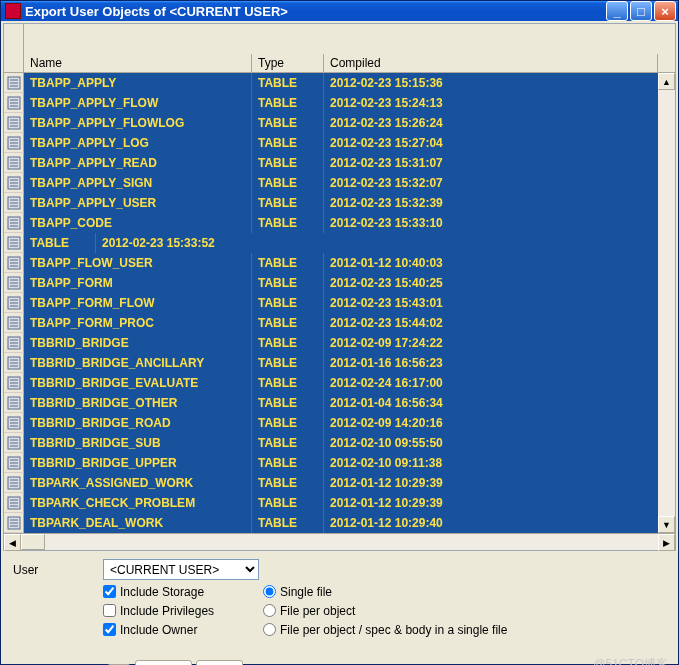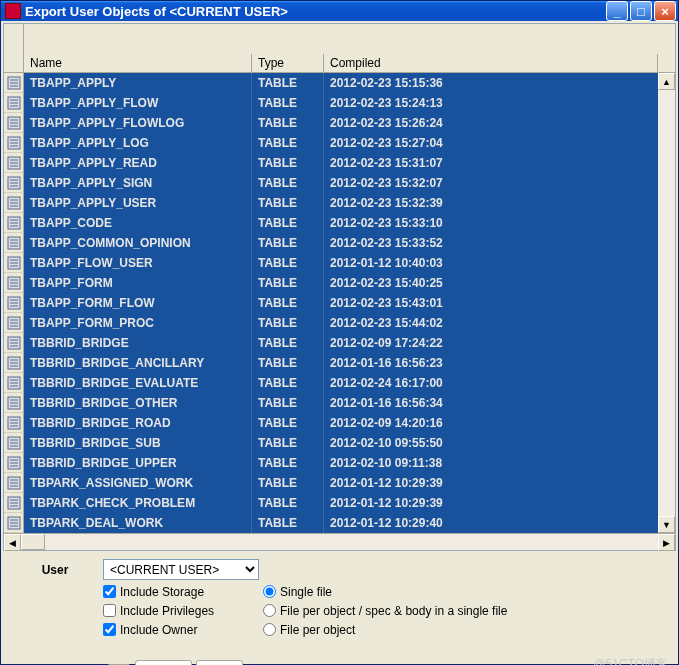--- a/index.html
+++ b/index.html
@@ -88,21 +88,21 @@
 .grid-body {
   flex: 1;
   overflow: hidden;
   position: relative;
 }
 .row {
   display: flex;
   height: 20px;
   align-items: center;
   background: #19529c;
-  color: #e5e5e5;
+  color: #fde047;
   font-weight: bold;
 }
 .row .ind {
   width: 20px; height: 20px;
   background: #ece9d8;
   border-right: 1px solid #aca899;
   border-bottom: 1px solid #d4d0c8;
   display: flex; align-items: center; justify-content: center;
 }
 .row .ind svg { display: block; }
@@ -161,23 +161,22 @@
 .bottom {
   padding: 8px 10px 4px 10px;
 }
 .form-row {
   display: flex;
   align-items: center;
   margin-bottom: 2px;
 }
 .label {
   width: 90px;
-  text-align: center;
+  text-align: left;
   padding-right: 6px;
-  font-weight: bold;
 }
 select.combo {
   width: 156px;
   height: 21px;
   border: 1px solid #7f9db9;
   background: #fff;
   font-family: inherit; font-size: 12px;
   padding: 0 2px;
 }
 .two-col { display: flex; }
@@ -374,21 +373,20 @@
             <div class="ind">
               <span>
                 <svg width="14" height="14" viewBox="0 0 14 14">
                   <rect x="1" y="1" width="12" height="12" fill="#d8dde6" stroke="#5a6a8a"></rect>
                   <line x1="3" y1="4" x2="11" y2="4" stroke="#5a6a8a"></line>
                   <line x1="3" y1="7" x2="11" y2="7" stroke="#5a6a8a"></line>
                   <line x1="3" y1="10" x2="11" y2="10" stroke="#5a6a8a"></line>
                 </svg>
               </span>
             </div>
-            <div class="cell name">TBAPP_COMMON_OPINION</div>
             <div class="cell type">TABLE</div>
             <div class="cell comp">2012-02-23 15:33:52</div>
           </div>
           <div class="row">
             <div class="ind">
               <span>
                 <svg width="14" height="14" viewBox="0 0 14 14">
                   <rect x="1" y="1" width="12" height="12" fill="#d8dde6" stroke="#5a6a8a"></rect>
                   <line x1="3" y1="4" x2="11" y2="4" stroke="#5a6a8a"></line>
                   <line x1="3" y1="7" x2="11" y2="7" stroke="#5a6a8a"></line>
@@ -496,21 +494,21 @@
                 <svg width="14" height="14" viewBox="0 0 14 14">
                   <rect x="1" y="1" width="12" height="12" fill="#d8dde6" stroke="#5a6a8a"></rect>
                   <line x1="3" y1="4" x2="11" y2="4" stroke="#5a6a8a"></line>
                   <line x1="3" y1="7" x2="11" y2="7" stroke="#5a6a8a"></line>
                   <line x1="3" y1="10" x2="11" y2="10" stroke="#5a6a8a"></line>
                 </svg>
               </span>
             </div>
             <div class="cell name">TBBRID_BRIDGE_OTHER</div>
             <div class="cell type">TABLE</div>
-            <div class="cell comp">2012-01-16 16:56:34</div>
+            <div class="cell comp">2012-01-04 16:56:34</div>
           </div>
           <div class="row">
             <div class="ind">
               <span>
                 <svg width="14" height="14" viewBox="0 0 14 14">
                   <rect x="1" y="1" width="12" height="12" fill="#d8dde6" stroke="#5a6a8a"></rect>
                   <line x1="3" y1="4" x2="11" y2="4" stroke="#5a6a8a"></line>
                   <line x1="3" y1="7" x2="11" y2="7" stroke="#5a6a8a"></line>
                   <line x1="3" y1="10" x2="11" y2="10" stroke="#5a6a8a"></line>
                 </svg>
@@ -632,25 +630,25 @@
             <span>Include Owner</span>
           </div>
         </div>
         <div class="right-opts">
           <div class="opt">
             <input type="radio" name="fm" checked="" style="">
             <span>Single file</span>
           </div>
           <div class="opt">
             <input type="radio" name="fm" style="">
-            <span>File per object / spec &amp; body in a single file</span>
+            <span>File per object</span>
           </div>
           <div class="opt">
             <input type="radio" name="fm" style="">
-            <span>File per object</span>
+            <span>File per object / spec &amp; body in a single file</span>
           </div>
         </div>
       </div>
 
       <div class="outfile-row">
         <div class="label">Output file</div>
         <div class="browse-btn">
           <svg width="16" height="13" viewBox="0 0 16 13">
               <path d="M1 3h4l1-1h5v2H1z" fill="#f7d774" stroke="#b8860b" stroke-width="0.6"></path>
               <path d="M1 4h12l-2 8H1z" fill="#ffe9a8" stroke="#b8860b" stroke-width="0.6"></path>

